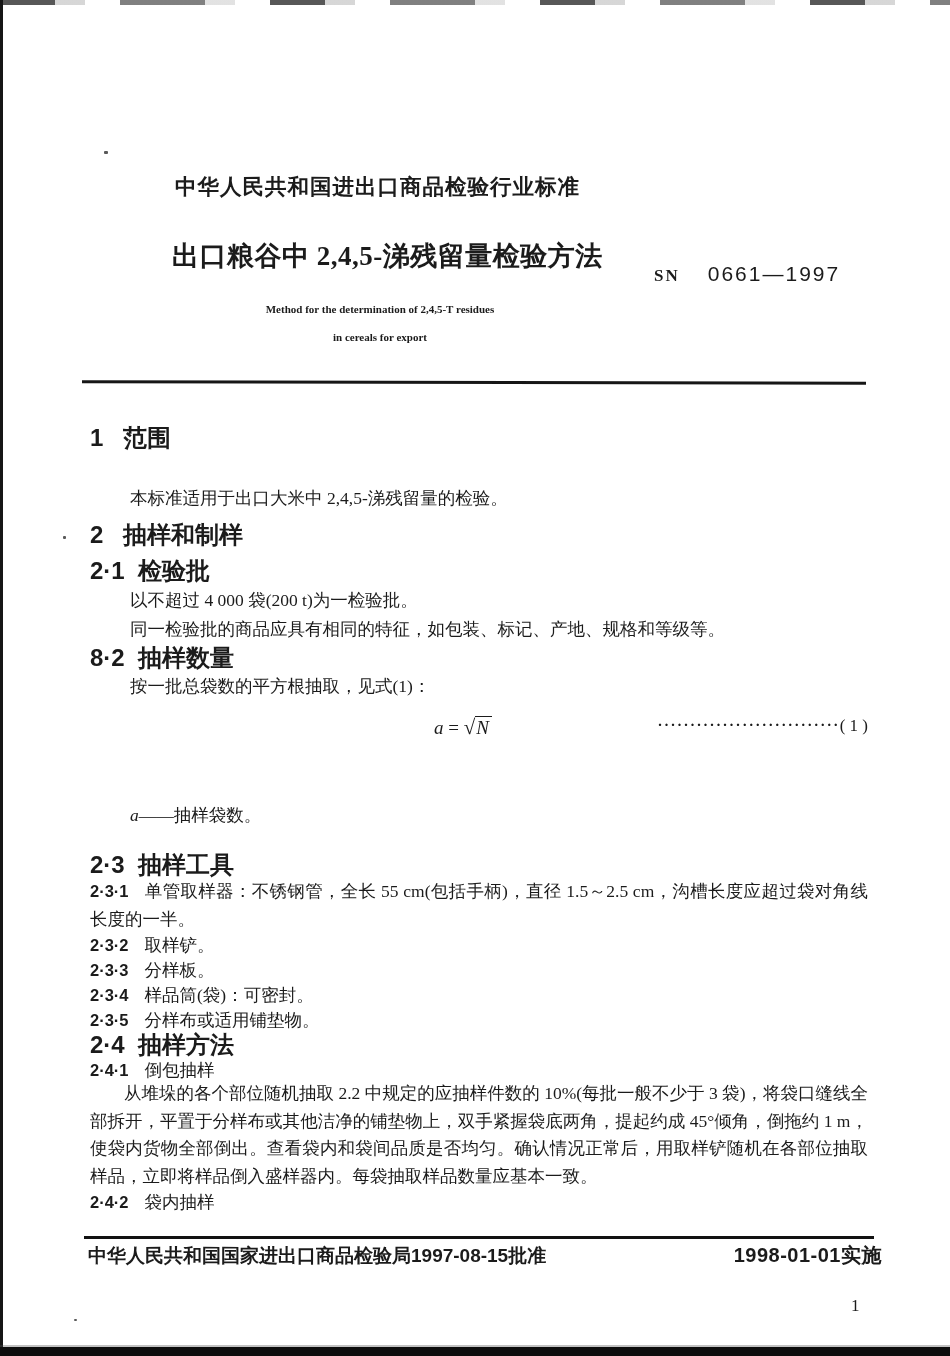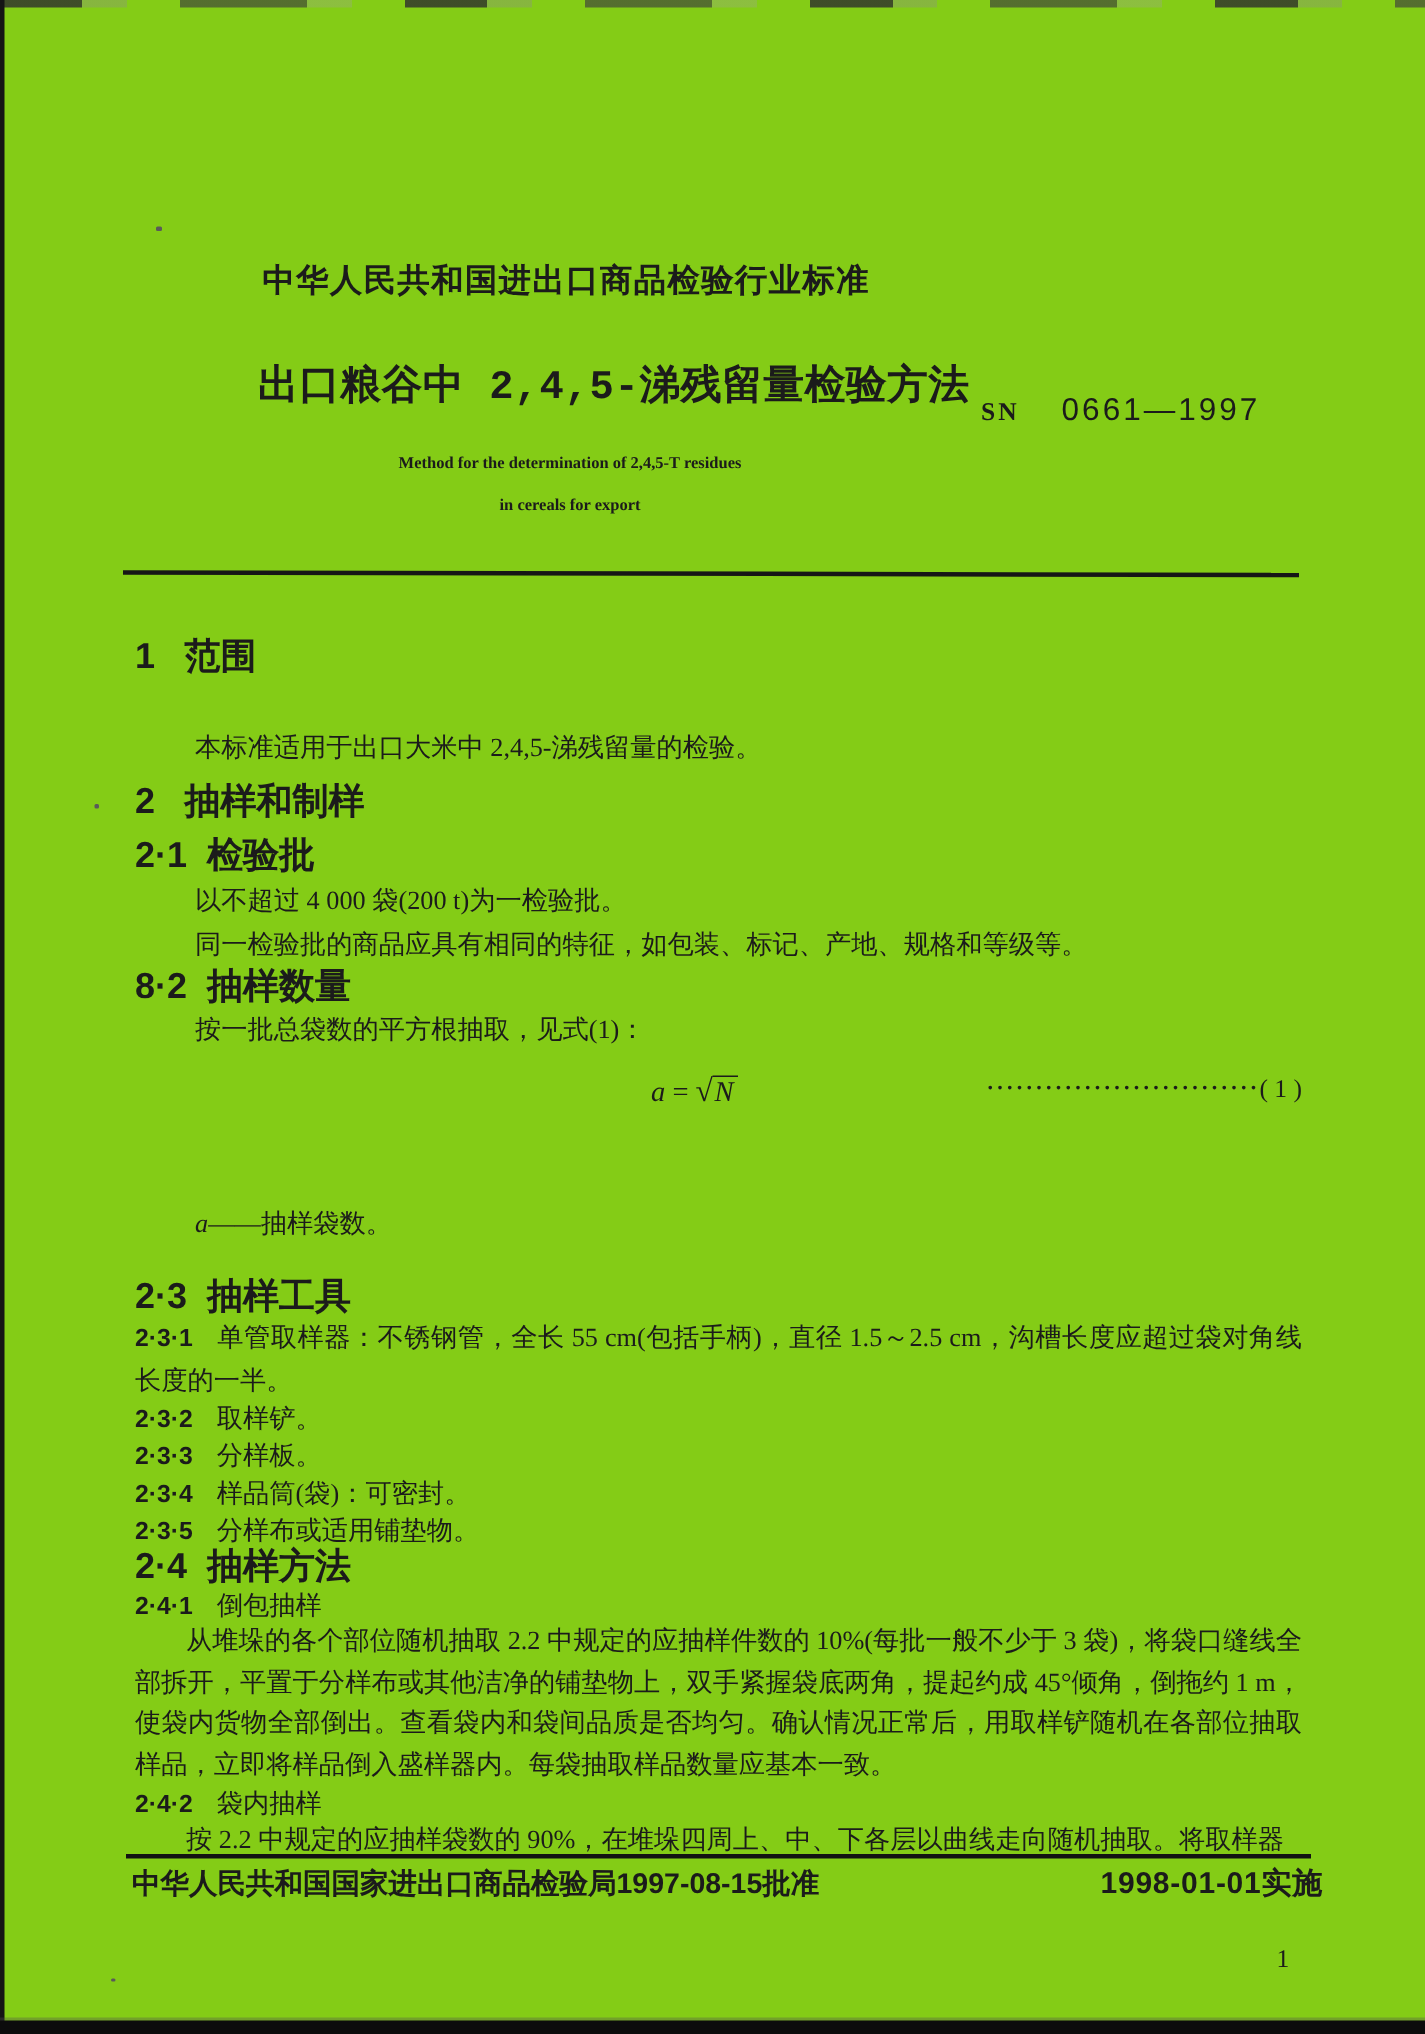--- a/index.html
+++ b/index.html
@@ -1,38 +1,38 @@
 <!DOCTYPE html>
 <html><head>
 <meta charset="utf-8">
 <style>
   html,body{margin:0;padding:0;background:#e8e8e8;}
   .page{
-    position:relative;width:950px;height:1356px;background:#84cc16;
+    position:relative;width:950px;height:1356px;background:#ffffff;
     font-family:"Liberation Serif",serif;color:#1b1b1b;overflow:hidden;margin:0 auto;
   }
   
   .scan-top{position:absolute;top:0;left:0;width:100%;height:5px;
     background:repeating-linear-gradient(90deg,
       rgba(45,45,45,.8) 0 55px, rgba(140,140,140,.35) 55px 85px,
       rgba(255,255,255,0) 85px 120px, rgba(60,60,60,.65) 120px 205px,
       rgba(160,160,160,.3) 205px 235px, rgba(255,255,255,0) 235px 270px);}
   .scan-left{position:absolute;top:0;left:0;width:3px;height:100%;background:#151515;}
   .scan-bottom{position:absolute;bottom:0;left:0;width:100%;height:9px;background:#0c0c0c;
     box-shadow:0 -2px 0 rgba(80,80,80,.35);}
   .speck{position:absolute;background:#5a5a5a;border-radius:1px;}
   .speck1{left:104px;top:151px;width:4px;height:3px;}
   .speck2{left:63px;top:536px;width:3px;height:3px;}
   .speck3{left:74px;top:1319px;width:3px;height:2px;}
 
   
   .std-type{position:absolute;top:172px;left:175px;
     font-family:"Liberation Sans",sans-serif;font-weight:700;font-size:21.5px;letter-spacing:1px;}
   .title-cn{position:absolute;top:238px;left:172px;
-    font-family:Liberation Mono, monospace;font-weight:700;font-size:27px;letter-spacing:.5px;}
+    font-family:Liberation Serif, serif;font-weight:700;font-size:27px;letter-spacing:.5px;}
   .std-no{position:absolute;top:262px;left:654px;white-space:nowrap;}
   .sn-prefix{font-family:"Liberation Serif",serif;font-weight:700;font-size:17px;letter-spacing:2px;}
   .sn-value{font-family:"Liberation Sans",sans-serif;font-weight:500;font-size:21px;letter-spacing:2px;margin-left:24px;}
   .title-en{position:absolute;top:295px;left:115px;width:530px;text-align:center;
     font-family:"Liberation Serif",serif;font-weight:700;font-size:11px;line-height:28px;}
   .head-rule{position:absolute;top:381px;left:82px;width:784px;height:3px;background:#161616;
     transform:rotate(.12deg);}
 
   
   .blk{position:absolute;left:90px;width:778px;font-size:17.5px;line-height:28px;}
@@ -146,20 +146,19 @@
   <div class="blk h2" style="top:1031px">
     <span class="h-num">2·4</span><span>抽样方法</span>
   </div>
   <div class="blk h3" style="top:1056px">
     <span class="h-num">2·4·1</span><span>倒包抽样</span>
   </div>
   <div class="blk just ti" style="top:1080px;line-height:27.5px">从堆垛的各个部位随机抽取 2.2 中规定的应抽样件数的 10%(每批一般不少于 3 袋)，将袋口缝线全部拆开，平置于分样布或其他洁净的铺垫物上，双手紧握袋底两角，提起约成 45°倾角，倒拖约 1 m，使袋内货物全部倒出。查看袋内和袋间品质是否均匀。确认情况正常后，用取样铲随机在各部位抽取样品，立即将样品倒入盛样器内。每袋抽取样品数量应基本一致。</div>
   <div class="blk h3" style="top:1188px">
     <span class="h-num">2·4·2</span><span>袋内抽样</span>
   </div>
-  <div class="blk just ti" style="top:1212px">按 2.2 中规定的应抽样袋数的 90%，在堆垛四周上、中、下各层以曲线走向随机抽取。将取样器</div>
 
   <div class="foot-rule"></div>
   <div class="approval">中华人民共和国国家进出口商品检验局1997-08-15批准</div>
   <div class="impl">1998-01-01实施</div>
   <div class="page-num">1</div>
 
 </div>
 
 </body></html>

